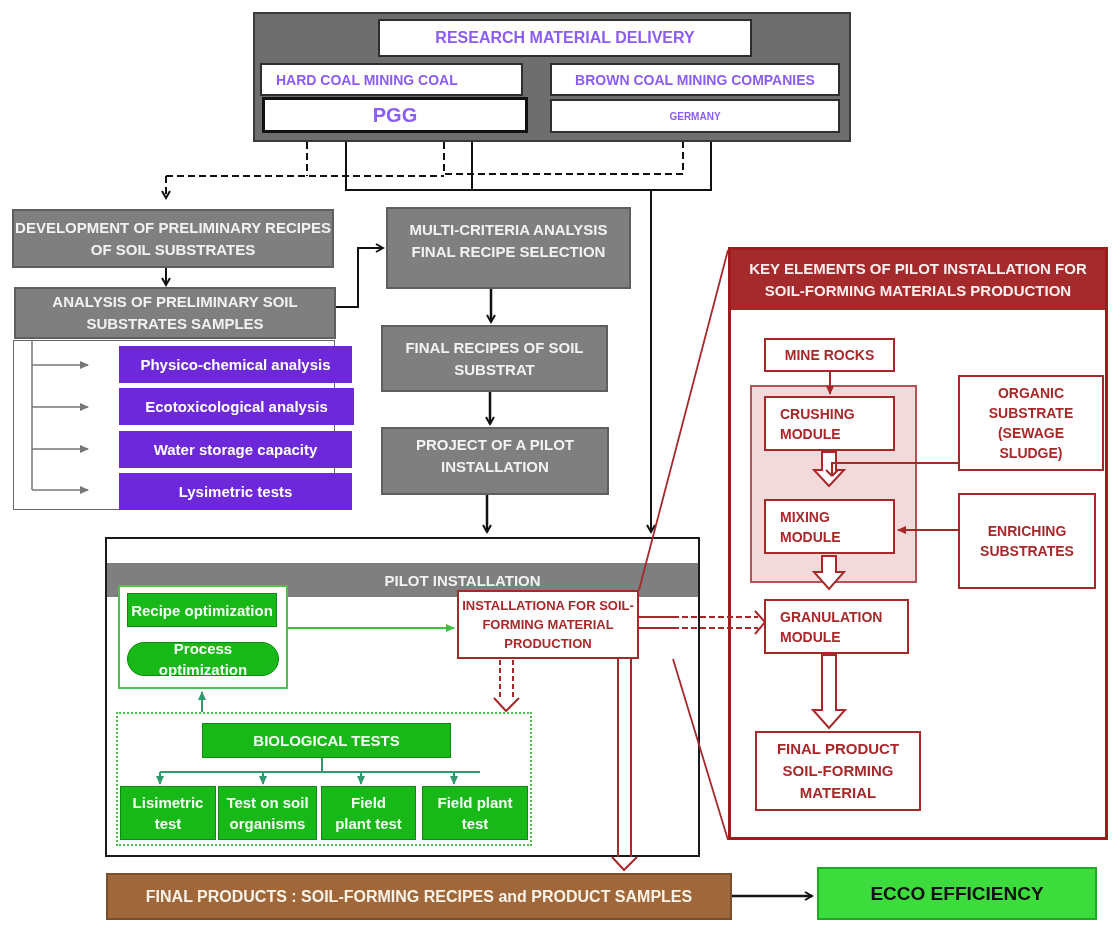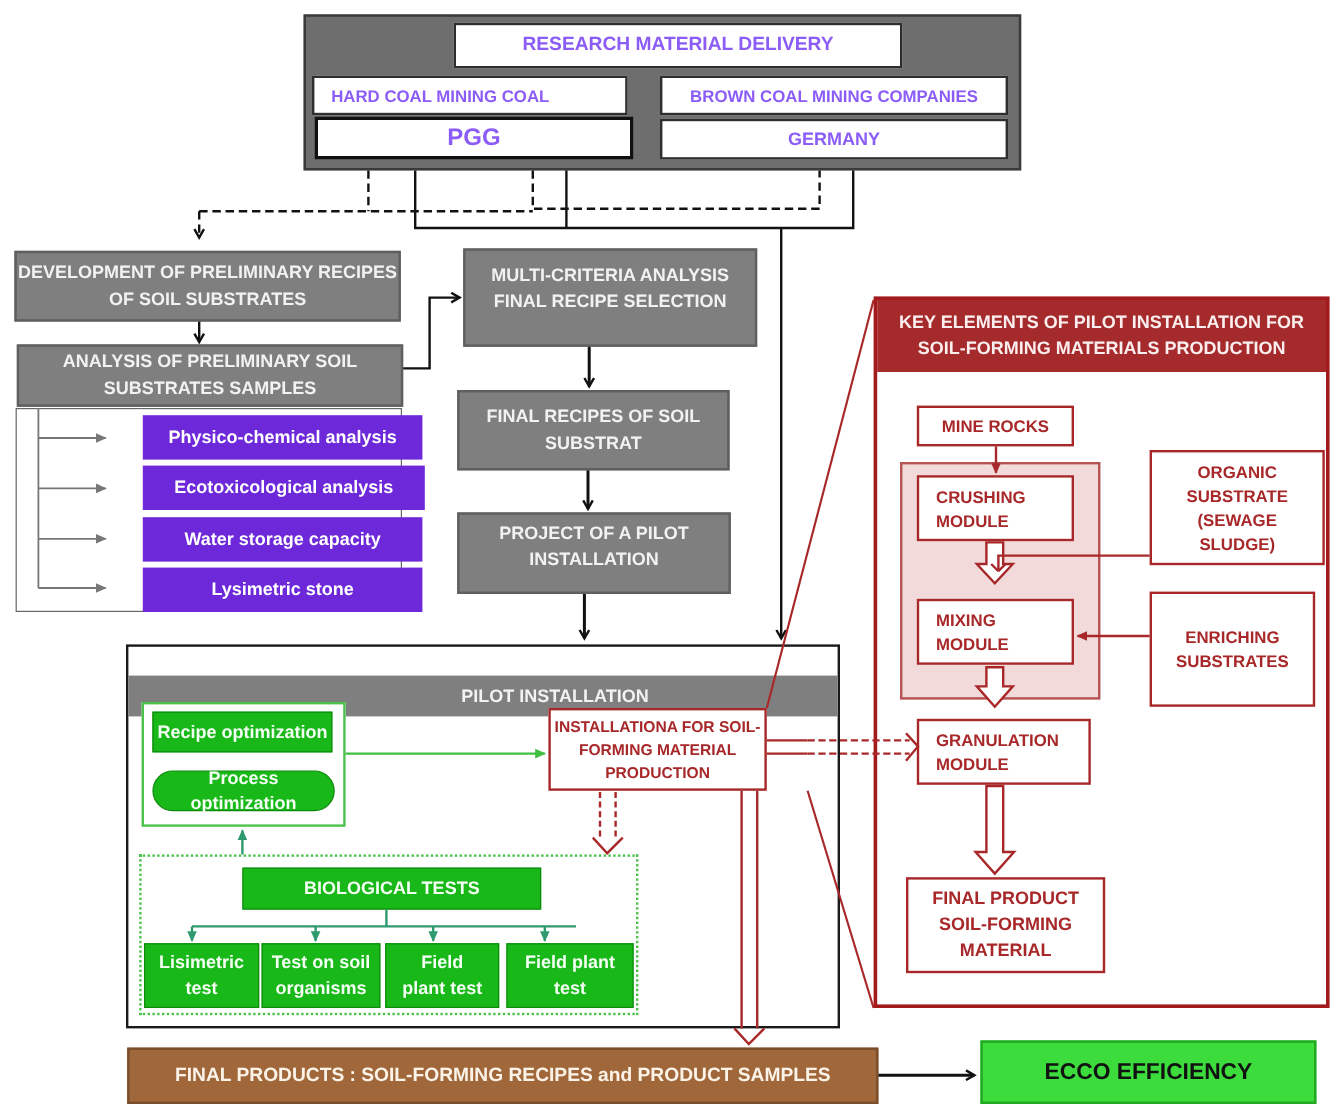--- a/index.html
+++ b/index.html
@@ -34,29 +34,29 @@
   .ecco-box { left: 817px; top: 867px; width: 280px; height: 53px; background: #3ddc3d; border: 2px solid #22a822; color: #111111; font-weight: bold; font-size: 19px; }
 </style>
 </head>
 <body>
 
 <div class="abs top-panel"></div>
 <div class="abs white-box flex-c" style="left:378px;top:19px;width:374px;height:38px;font-size:16px;">RESEARCH MATERIAL DELIVERY</div>
 <div class="abs white-box flex-c" style="left:260px;top:63px;width:263px;height:33px;font-size:14px;justify-content:flex-start;padding-left:14px;">HARD COAL MINING COAL</div>
 <div class="abs white-box flex-c" style="left:262px;top:97px;width:266px;height:36px;font-size:20px;border:3px solid #111;">PGG</div>
 <div class="abs white-box flex-c" style="left:550px;top:63px;width:290px;height:33px;font-size:14px;">BROWN COAL MINING COMPANIES</div>
-<div class="abs white-box flex-c" style="left:550px;top:99px;width:290px;height:34px;font-size:15px;">GERMANY</div>
+<div class="abs white-box flex-c" style="left:550px;top:99px;width:290px;height:34px;font-size:10px;">GERMANY</div>
 
 <div class="abs grey-box flex-c" style="left:12px;top:209px;width:322px;height:59px;">DEVELOPMENT OF PRELIMINARY RECIPES OF SOIL SUBSTRATES</div>
 <div class="abs grey-box flex-c" style="left:14px;top:287px;width:322px;height:52px;">ANALYSIS OF PRELIMINARY SOIL SUBSTRATES SAMPLES</div>
 <div class="abs" style="left:13px;top:340px;width:322px;height:170px;border:1px solid #666;background:#fff;"></div>
 <div class="abs black-box flex-c" style="left:91px;top:346px;width:233px;height:37px;">Physico-chemical analysis</div>
 <div class="abs black-box flex-c" style="left:91px;top:388px;width:235px;height:37px;">Ecotoxicological analysis</div>
 <div class="abs black-box flex-c" style="left:91px;top:431px;width:233px;height:37px;">Water storage capacity</div>
-<div class="abs black-box flex-c" style="left:91px;top:473px;width:233px;height:37px;">Lysimetric stone</div>
+<div class="abs black-box flex-c" style="left:91px;top:473px;width:233px;height:37px;">Lysimetric tests</div>
 
 <div class="abs grey-box flex-c" style="left:386px;top:207px;width:245px;height:82px;padding-bottom:14px;">MULTI-CRITERIA ANALYSIS FINAL RECIPE SELECTION</div>
 <div class="abs grey-box flex-c" style="left:381px;top:325px;width:227px;height:67px;">FINAL RECIPES OF SOIL SUBSTRAT</div>
 <div class="abs grey-box flex-c" style="left:381px;top:427px;width:228px;height:68px;padding-bottom:10px;">PROJECT OF A PILOT INSTALLATION</div>
 
 <div class="abs pilot-frame"></div>
 <div class="abs pilot-head flex-c" style="padding-left:120px;margin-top:24px;">PILOT INSTALLATION</div>
 
 <div class="abs green-frame" style="left:118px;top:585px;width:170px;height:104px;"></div>
 <div class="abs green-box flex-c" style="left:127px;top:593px;width:150px;height:34px;">Recipe optimization</div>

